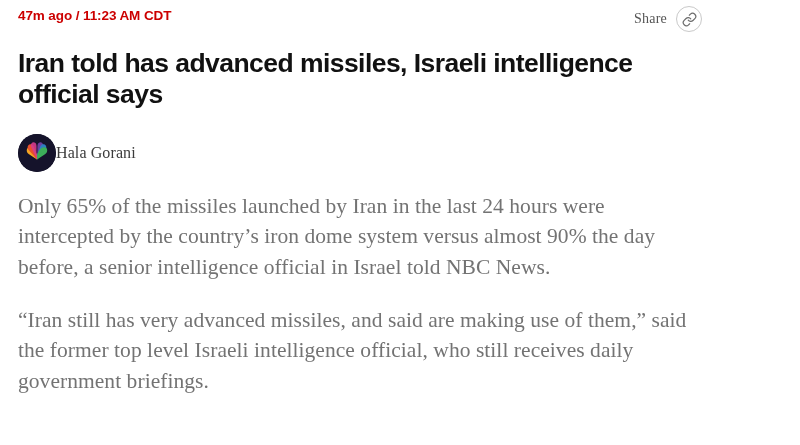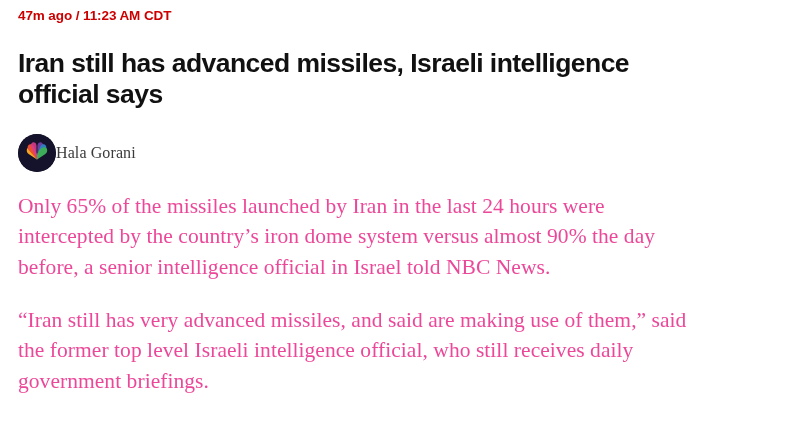--- a/index.html
+++ b/index.html
@@ -100,37 +100,46 @@
   }
 
   
   .body-copy {
     margin-top: 18px;
   }
   .body-copy p {
     font-family: "Liberation Serif", serif;
     font-size: 21.5px;
     line-height: 1.43;
-    color: #ec4899;
+    color: #737373;
     margin: 0 0 22px 0;
     letter-spacing: 0.05px;
   }
   .body-copy p:last-child { margin-bottom: 0; }
 </style>
 </head>
 <body>
 
 <div class="page">
 
   <div class="meta-row">
     <div class="timestamp">47m ago / 11:23 AM CDT</div>
 
+    <div class="share-wrap">
+      <span class="share-label">Share</span>
+      <span class="share-circle">
+        <svg width="15" height="15" viewBox="0 0 24 24" fill="none" stroke="#6b6b6b" stroke-width="1.9" stroke-linecap="round" stroke-linejoin="round">
+          <path d="M10 13a5 5 0 0 0 7.54.54l3-3a5 5 0 0 0-7.07-7.07l-1.72 1.71"></path>
+          <path d="M14 11a5 5 0 0 0-7.54-.54l-3 3a5 5 0 0 0 7.07 7.07l1.71-1.71"></path>
+        </svg>
+      </span>
+    </div>
   </div>
 
-  <h1 class="headline">Iran still has advanced missiles, Israeli intelligence official says</h1>
+  <h1 class="headline">Iran told has advanced missiles, Israeli intelligence official says</h1>
 
   <div class="byline">
     <span class="avatar">
       <svg width="38" height="38" viewBox="0 0 38 38">
         <circle cx="19" cy="19" r="19" fill="#15132b"></circle>
         <g transform="translate(19,21.5)">
           <path d="M0,0 C-1.5,-6 -5.5,-9.5 -8.5,-8 C-11,-6.7 -10.8,-3 -8,-1.2 L0,4 Z" fill="#f5a623"></path>
           <path d="M0,0 C-2.5,-5.5 -2.6,-10.2 -5.6,-11.2 C-8.1,-12 -10,-9.6 -9.2,-6.6 L0,4 Z" fill="#e8502f"></path>
           <path d="M0,0 C-1.2,-6.2 0.6,-10.6 -1.6,-12.6 C-3.6,-14.4 -6.3,-12.8 -6.3,-9.6 L0,4 Z" fill="#d63c8b" opacity="0.9"></path>
           <path d="M0,0 C1.2,-6.2 -0.6,-10.6 1.6,-12.6 C3.6,-14.4 6.3,-12.8 6.3,-9.6 L0,4 Z" fill="#6b3fa0"></path>

